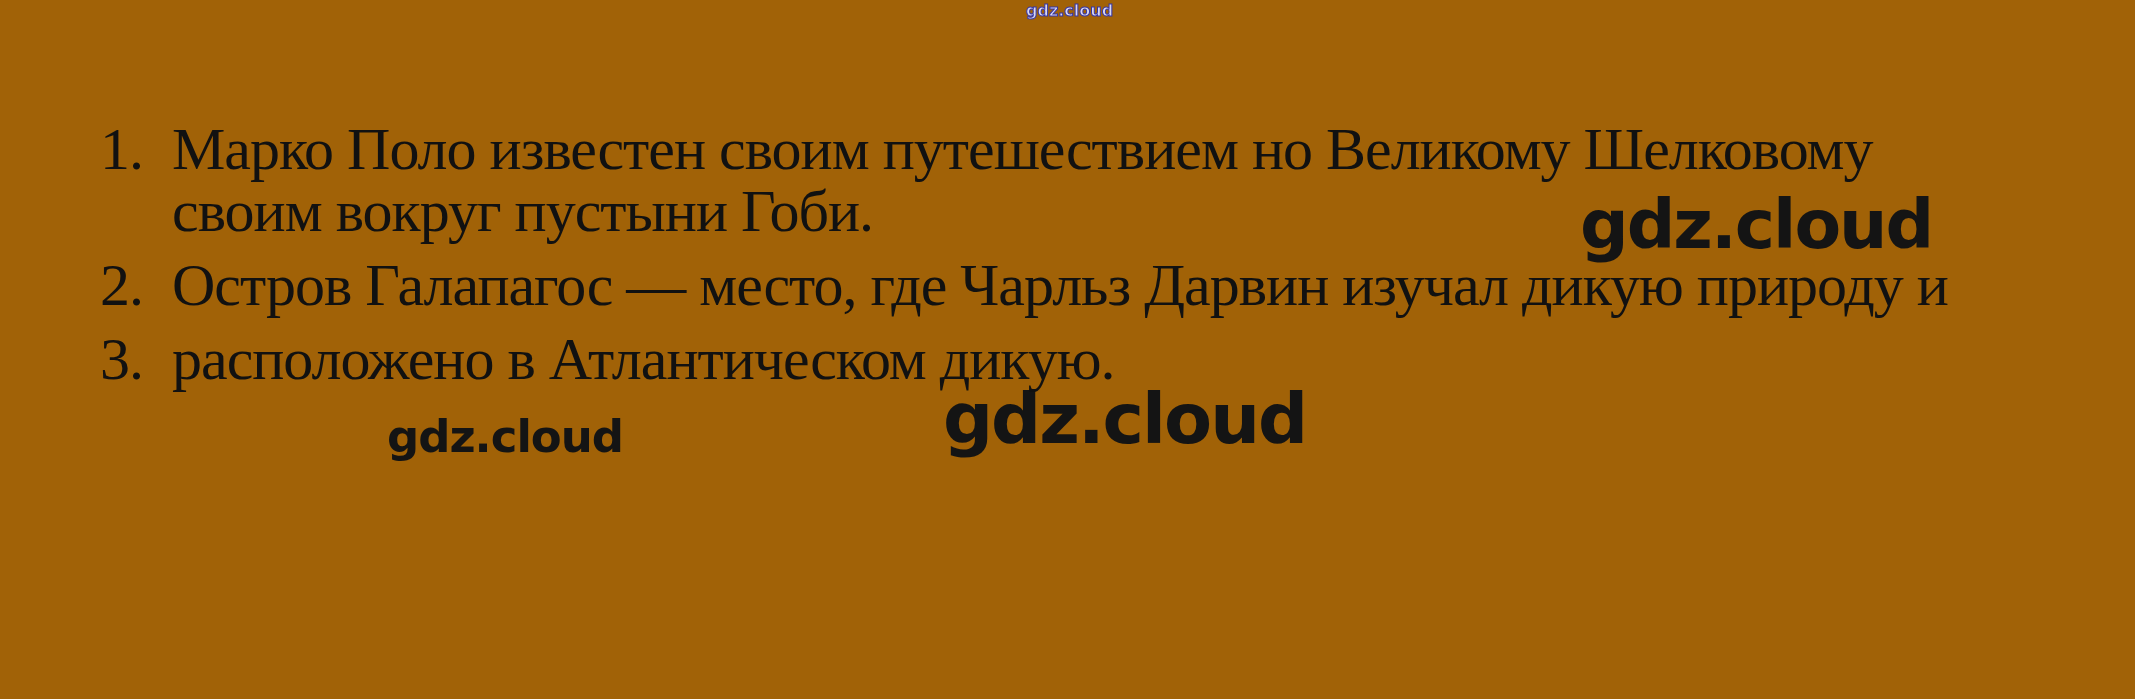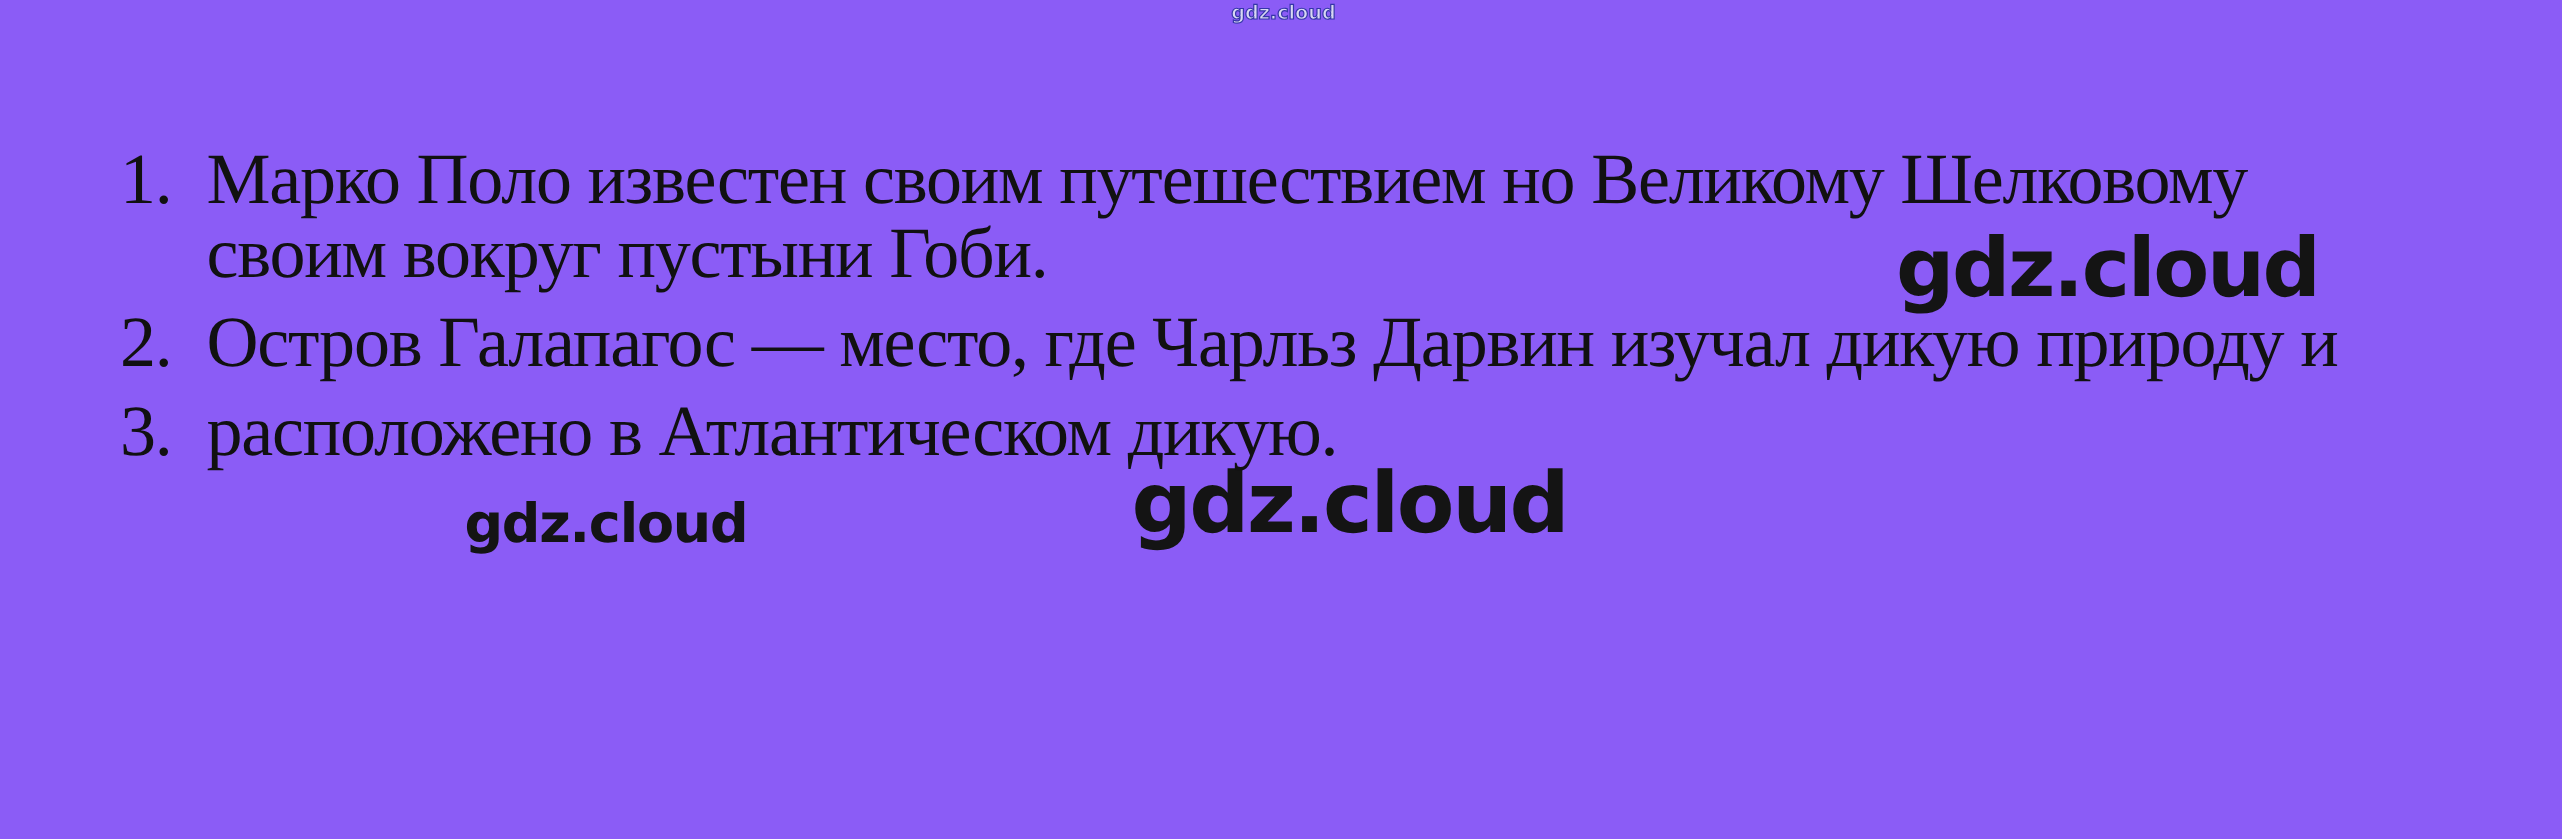--- a/index.html
+++ b/index.html
@@ -10,21 +10,21 @@
   body {
     width: 2135px;
     height: 699px;
     position: relative;
     overflow: hidden;
     font-family: "Liberation Serif", serif;
   }
   .page {
     position: absolute;
     inset: 0;
-    background: #8b5cf6;
+    background: #a16207;
   }
   
   .doc-list {
     position: absolute;
     left: 100px;
     top: 118px;
     width: 1980px;
     color: #111111;
     font-size: 60px;
     line-height: 62px;

